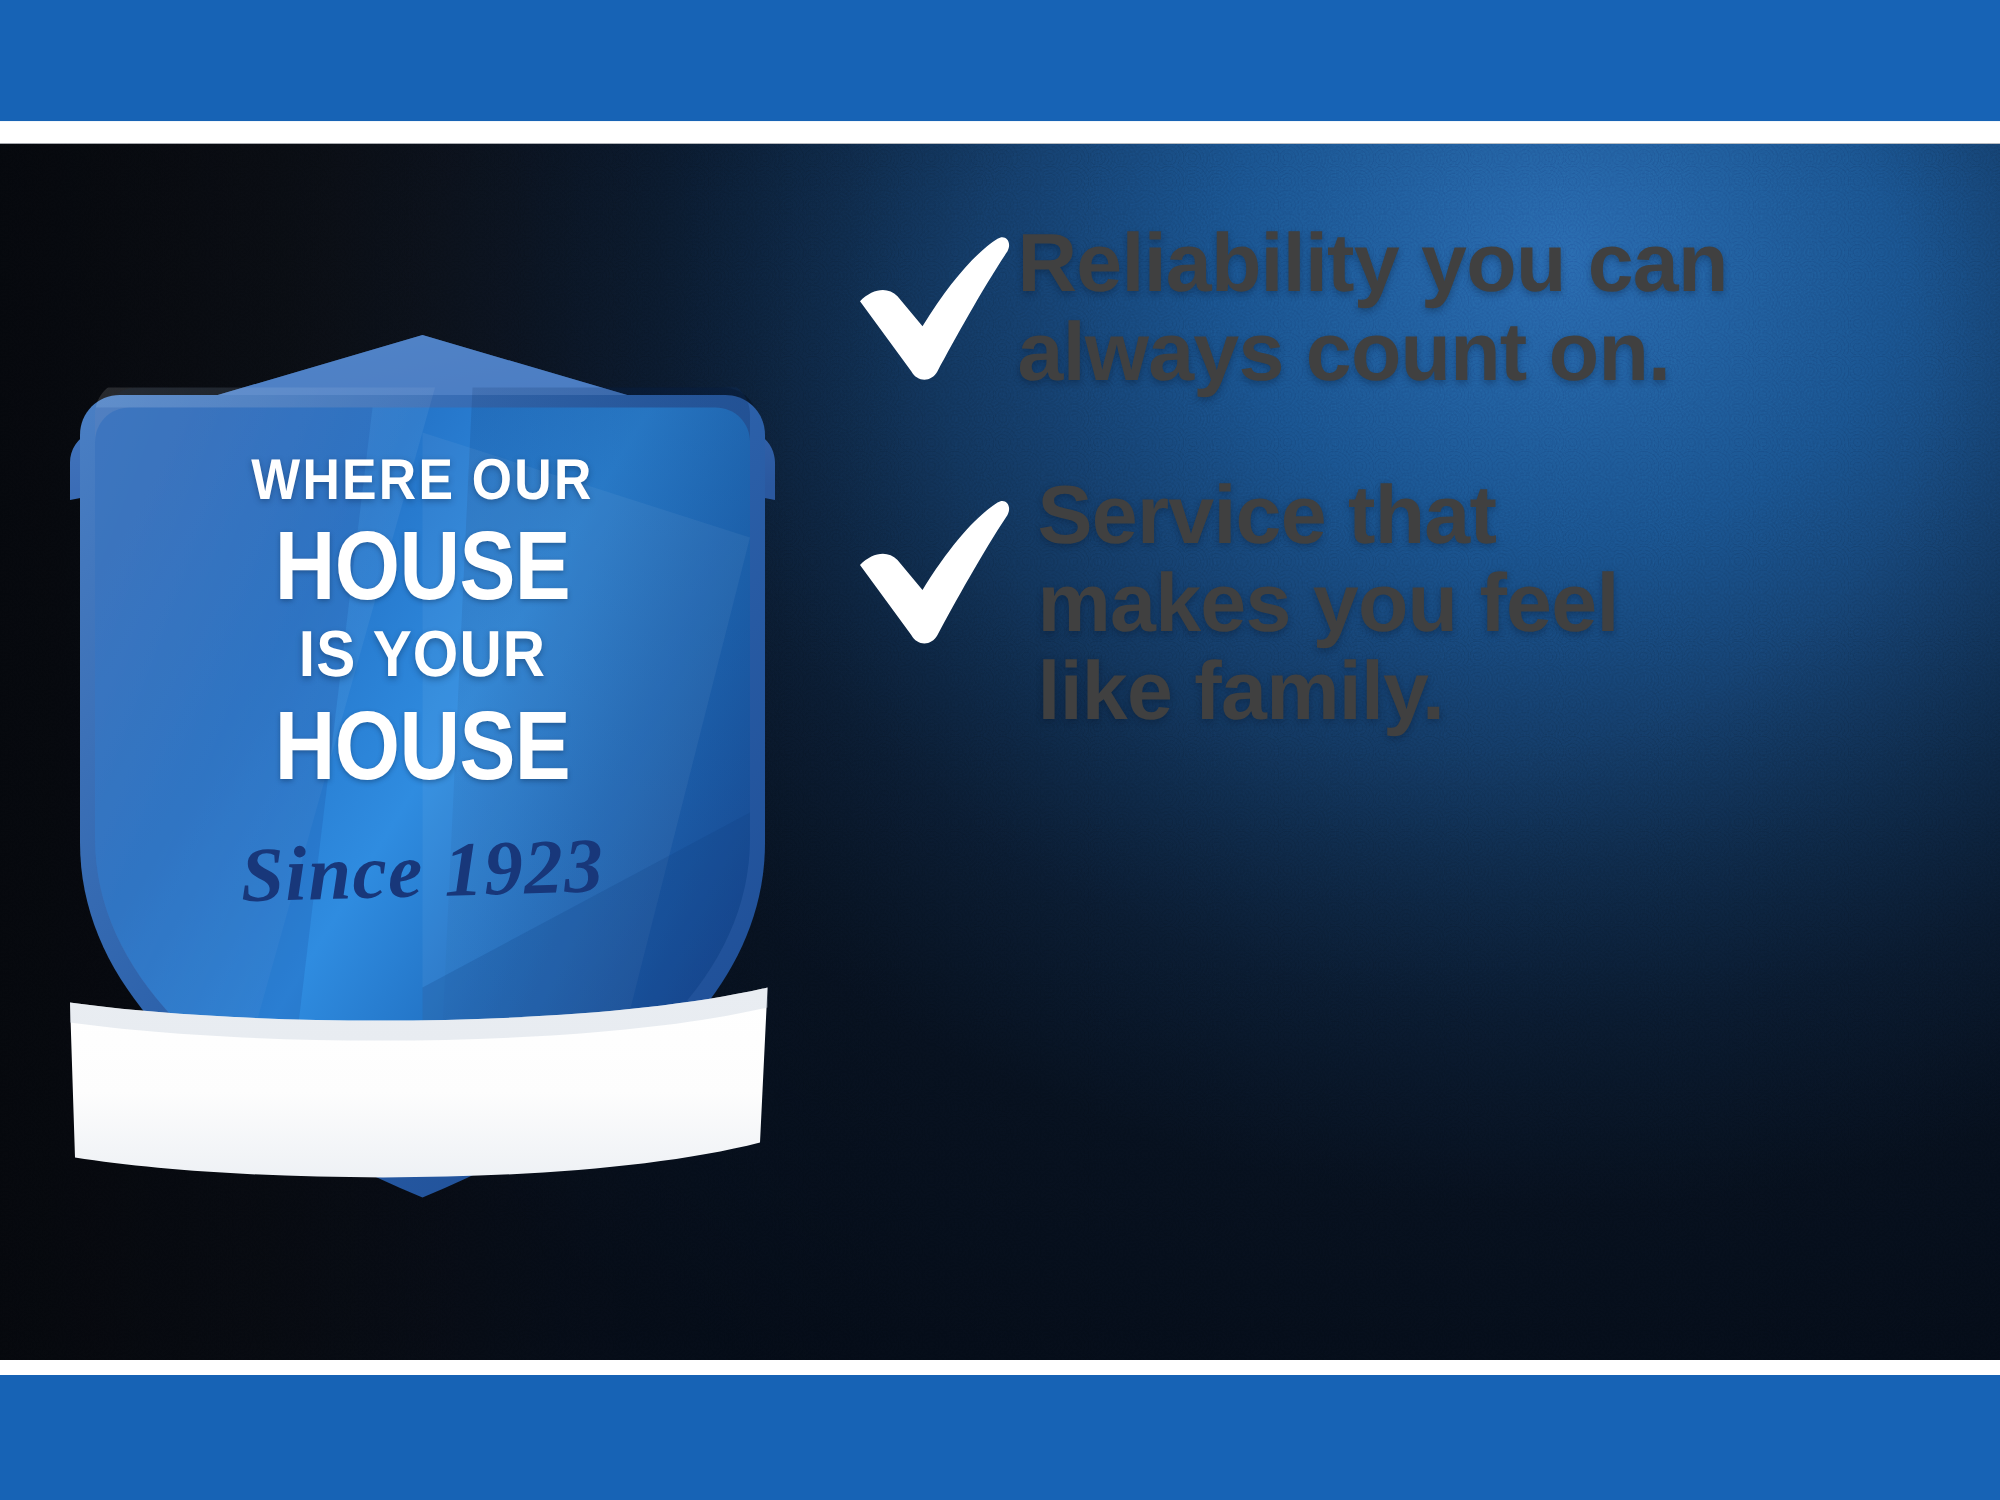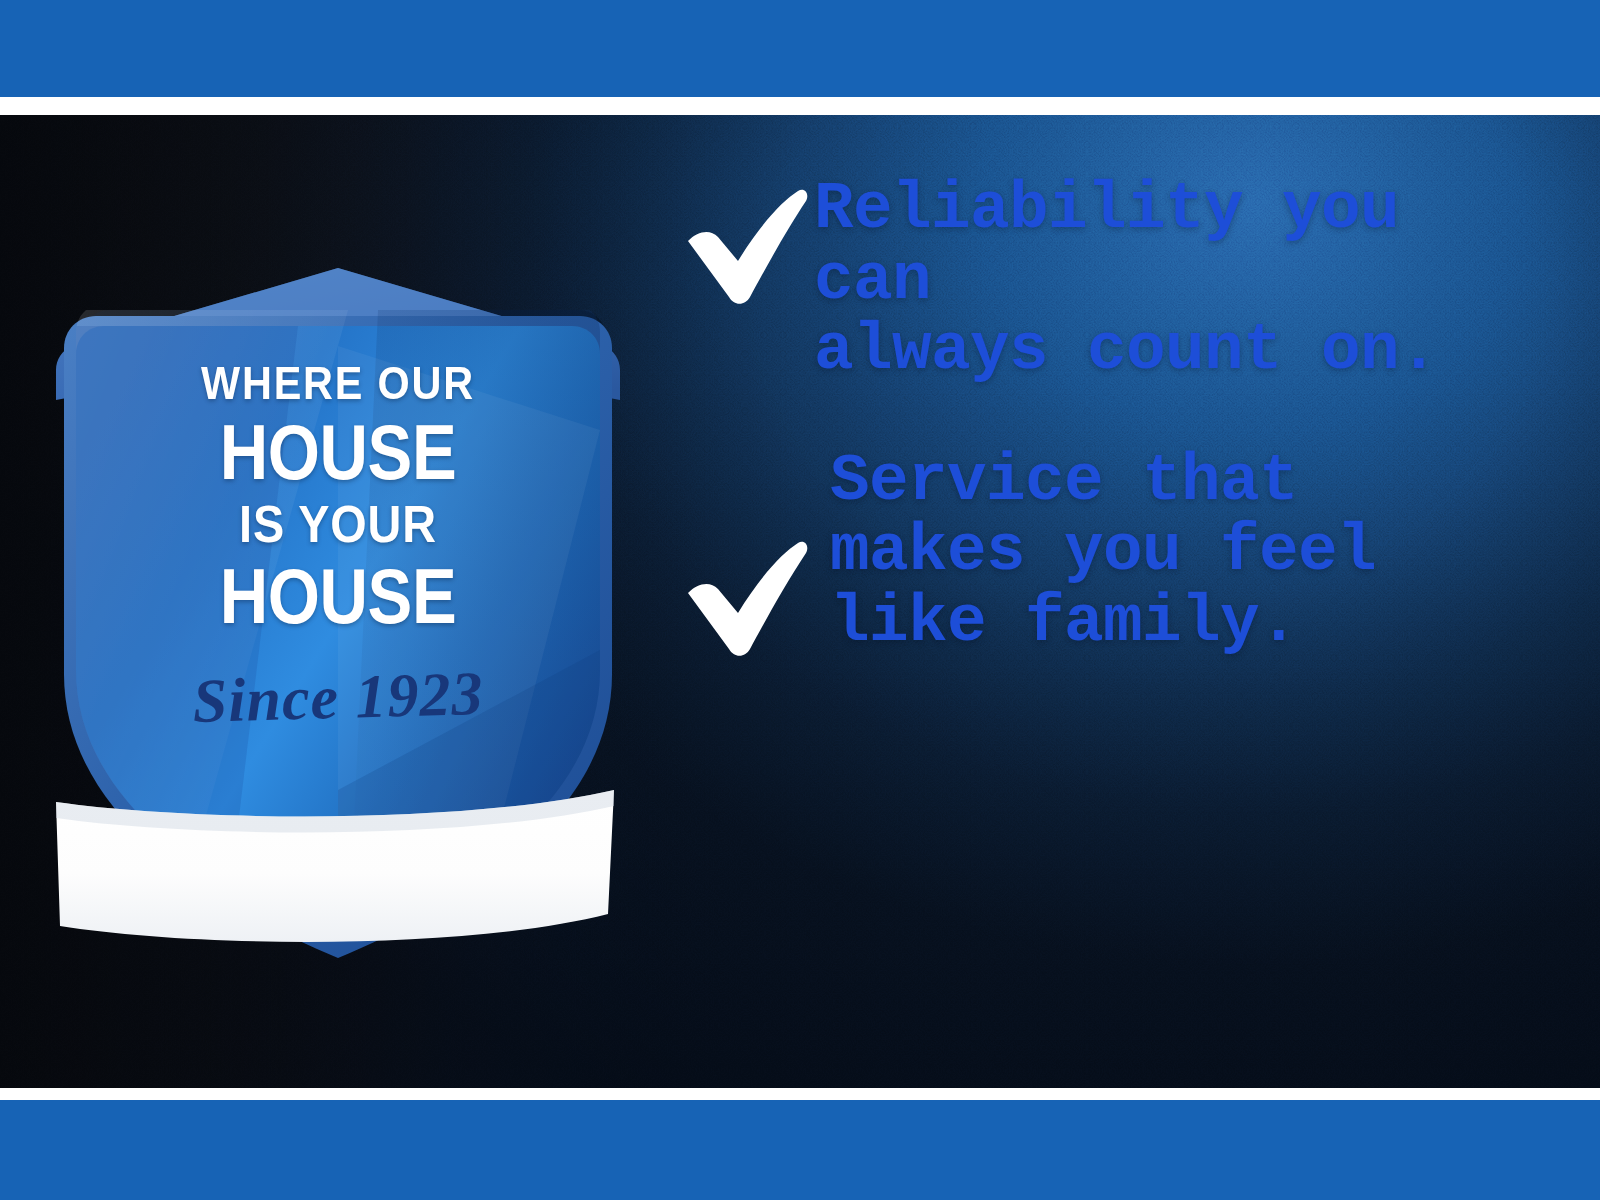--- a/index.html
+++ b/index.html
@@ -124,31 +124,31 @@
   }
   .benefit:last-child{margin-bottom:0;}
   .check{
     flex:0 0 auto;
     width:140px;height:128px;
     margin-top:4px;
   }
   .check svg{display:block;width:140px;height:128px;}
   .benefit-text{
     flex:1 1 auto;
-    color:#1d4ed8;
-    font-family:Liberation Mono, monospace;
+    color:#404040;
+    font-family:Liberation Sans, sans-serif;
     font-weight:700;
     font-size:66px;
     line-height:1.07;
     letter-spacing:-0.6px;
     white-space:pre-line;
     text-shadow:0 2px 6px rgba(3,14,30,.30);
   }
   .b1 .benefit-text{margin-left:2px;}
-  .b2{margin-top:12px;align-items:flex-end;}
+  .b2{margin-top:12px;}
   .b2 .benefit-text{margin-left:18px;}
   .b3{margin-top:14px;}
   .b3 .benefit-text{margin-left:16px;}
   .b2 .check{margin-top:14px;}
   .b3 .check{margin-top:18px;}
 </style>
 </head>
 <body>
 
 <div class="canvas">

